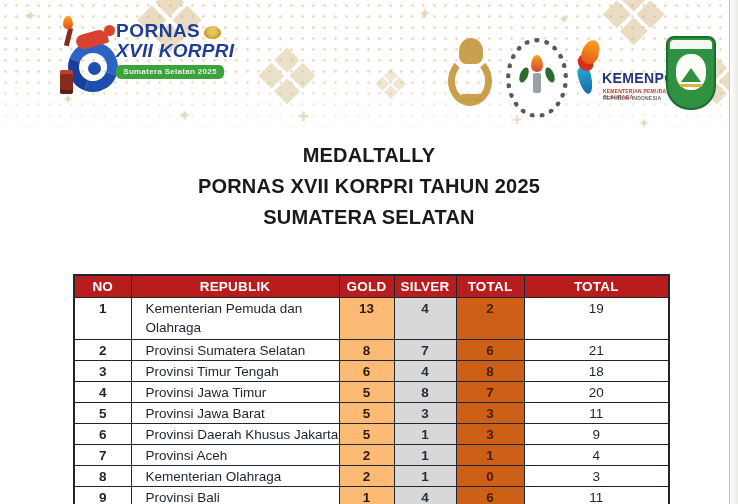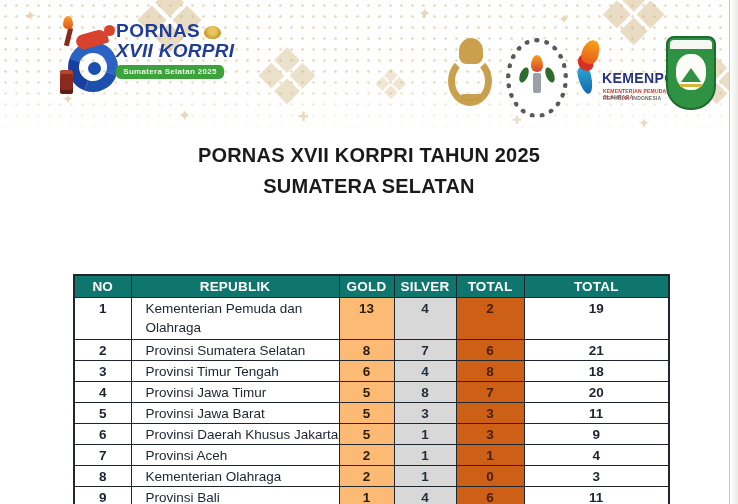--- a/index.html
+++ b/index.html
@@ -93,35 +93,35 @@
               color:#d92b21; font-weight:700; font-size:13px; }
   .time-label { position:absolute; left:388px; top:0;margin-top:32px; }
   .time-value { position:absolute; left:515px; top:0; }
 
   
   .medal-table { position:absolute; top:274px; left:73px; width:595px;
                  border-collapse:collapse; table-layout:fixed;
                  border:2px solid #20262e; }
   .medal-table th, .medal-table td { border:1.5px solid #20262e; }
   .medal-table th {
-    background:#0f766e; color:#ffffff; font-size:13.5px; font-weight:700;
+    background:#b91c1c; color:#ffffff; font-size:13.5px; font-weight:700;
     height:22px; text-align:center; letter-spacing:.2px;
   }
   .medal-table td {
     height:21px; font-size:13.5px; color:#1d2430; vertical-align:top;
     padding-top:1px; line-height:19px; background:#ffffff;
   }
   tr.row-tall td { height:42px; }
   td.c-no { text-align:center; font-weight:700; }
   td.c-name { text-align:left; padding-left:14px; }
   td.c-num { text-align:center; font-weight:700; }
   td.c-gold { background:#fdba74; color:#2a1d04; }
   td.c-silver { background:#d8d8d8; color:#23303c; }
   td.c-bronze { background:#cd5f16; color:#4a2005; }
-  td.c-total { text-align:center; font-weight:700; }
+  td.c-total { text-align:center; font-weight:400; }
 
   
   .edge-right { position:absolute; right:0; top:0; width:9px; height:100%;
                 background:linear-gradient(to right,#ffffff,#e9e9e6); border-left:1px solid #c6c6c2; }
 </style>
 </head>
 <body>
 
 <div class="page">
 
@@ -184,20 +184,21 @@
 
     <div class="sumsel-shield">
       <div class="ss-band"></div>
       <div class="ss-core"></div>
       <div class="ss-mount"></div>
       <div class="ss-bar"></div>
     </div>
   </div>
 
   <div class="title-block">
+    <div class="title-line">MEDALTALLY</div>
     <div class="title-line">PORNAS XVII KORPRI TAHUN 2025</div>
     <div class="title-line">SUMATERA SELATAN</div>
   </div>
 
   <div class="time-row">
     <span class="time-label">Time :</span>
   </div>
 
   <table class="medal-table">
     <colgroup>

